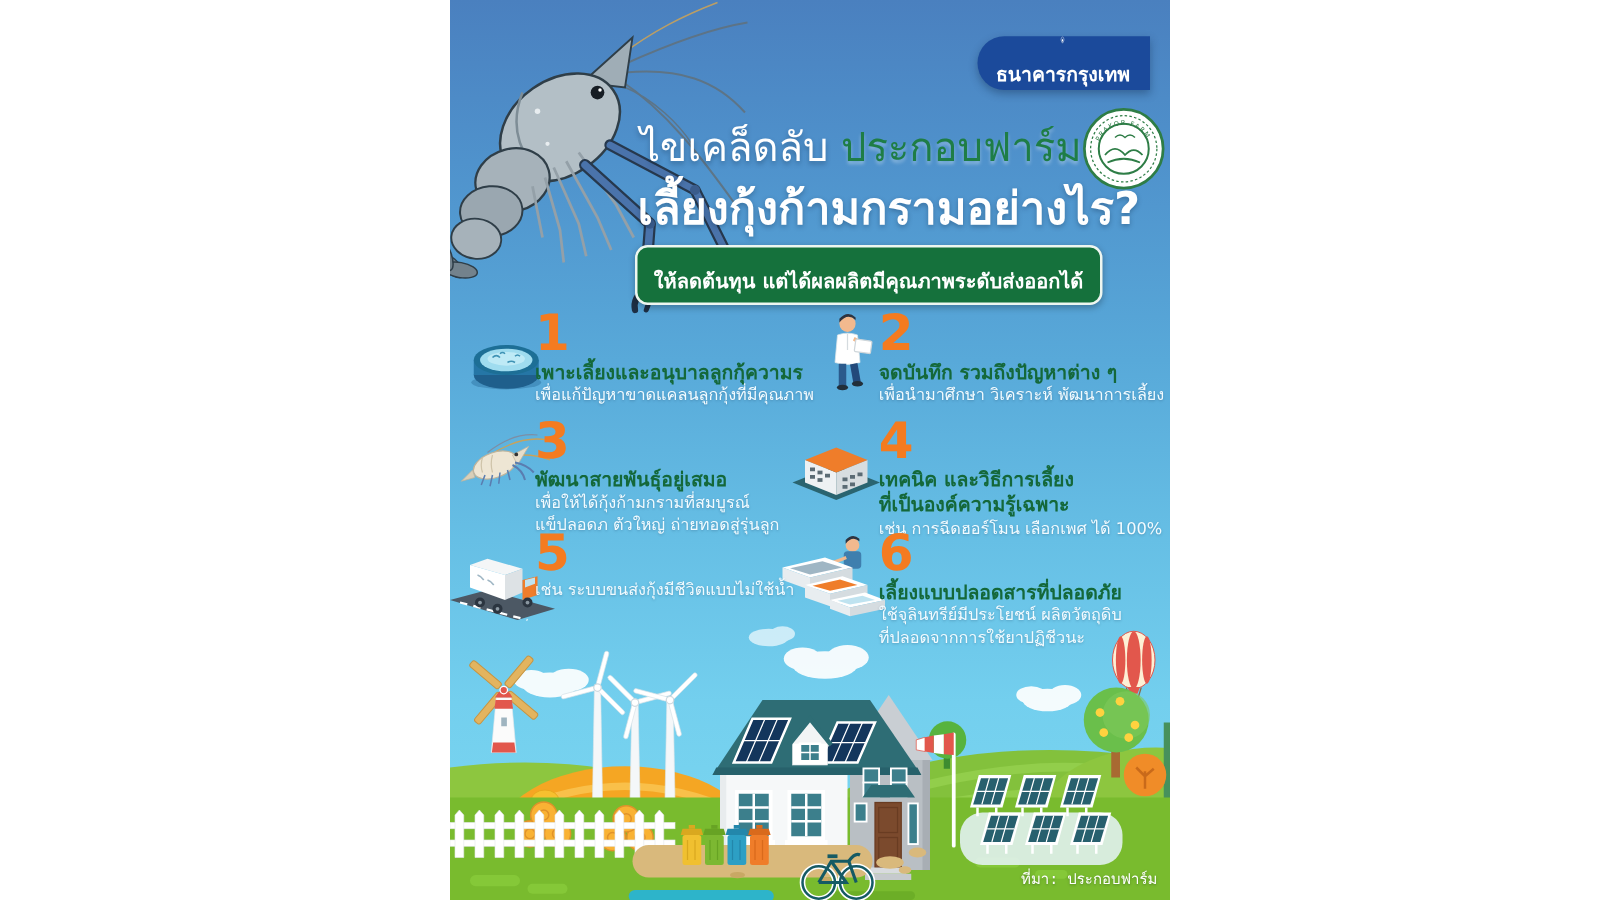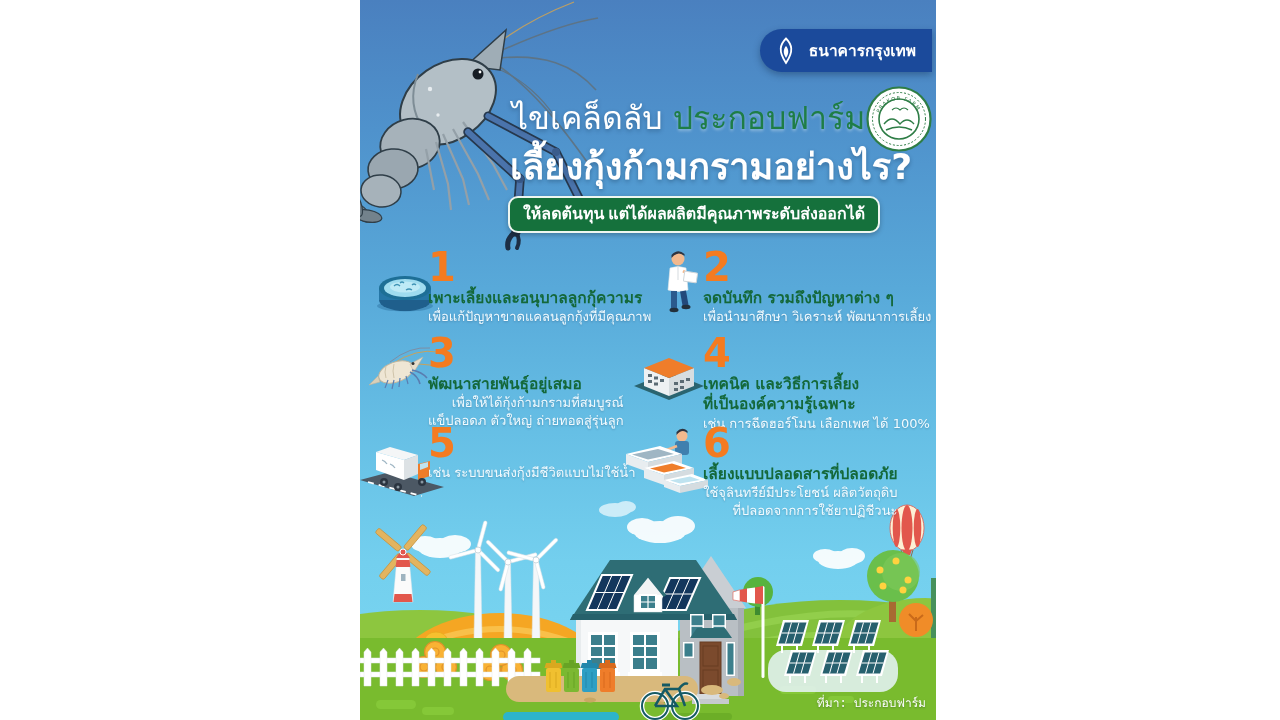--- a/index.html
+++ b/index.html
@@ -5,39 +5,39 @@
   html,body{margin:0;padding:0;background:#fff;}
   body{font-family:"DejaVu Sans","Liberation Sans",sans-serif;}
   .stage{position:relative;width:1280px;height:720px;background:#fff;overflow:hidden;margin:0 auto;}
   .info{position:absolute;left:360px;top:0;width:576px;height:720px;overflow:hidden;
         background:linear-gradient(180deg,#4a80bf 0%,#4f92cc 18%,#58a9d9 40%,#66bfe5 60%,#73cfee 78%,#7cd8f1 100%);}
   
   .sme{position:absolute;left:18px;top:27px;width:90px;text-align:center;color:#fff;z-index:6;}
   .sme-name{font-size:22px;font-style:italic;font-weight:bold;line-height:1;letter-spacing:.5px;}
   .sme-tag{font-size:8.5px;letter-spacing:2px;margin-top:1px;}
   .sme-url{font-size:7.5px;font-weight:bold;margin-top:2px;letter-spacing:.2px;}
-  .bank{position:absolute;right:4px;top:29px;height:43px;display:flex;align-items:center;gap:12px;
+  .bank{position:absolute;right:16px;top:29px;height:43px;display:flex;align-items:center;gap:12px;
         padding:0 16px 0 15px;background:#1b4a9b;border-radius:22px 0 0 22px;z-index:6;
-        box-shadow:0 3px 7px rgba(10,30,60,.35);}
+        box-shadow:0 3px 7px rgba(10,30,60,.35);flex-direction:column;}
   .bank-name{color:#fff;font-size:15.5px;font-weight:bold;}
   
   .title-l1{position:absolute;left:152px;top:92px;font-size:32px;font-weight:normal;color:#fff;z-index:5;
             text-shadow:0 2px 4px rgba(15,40,70,.35);white-space:nowrap;}
   .title-l1 .tg{color:#1e7d46;text-shadow:0 2px 3px rgba(255,255,255,.35);}
   .title-l2{position:absolute;left:150px;top:138px;font-size:36px;font-weight:bold;color:#fff;z-index:5;
             text-shadow:0 2px 4px rgba(15,40,70,.35);white-space:nowrap;}
   .badge{position:absolute;left:148px;top:196px;display:inline-block;background:#15713c;color:#fff;
-         border:2px solid #eef6f0;border-radius:10px;padding:3px 13px 5px;font-size:16px;font-weight:bold;
-         z-index:5;box-shadow:0 2px 5px rgba(0,0,0,.25);white-space:nowrap;font-family:Liberation Serif, serif;}
+         border:2px solid #eef6f0;border-radius:10px;padding:14px 13px 5px;font-size:16px;font-weight:bold;
+         z-index:5;box-shadow:0 2px 5px rgba(0,0,0,.25);white-space:nowrap;}
   .emblem{position:absolute;left:506px;top:86px;z-index:5;}
   
   .item{position:absolute;z-index:5;}
   .item .num{font-size:40px;font-weight:800;color:#f47b20;line-height:.95;margin-bottom:2px;}
   .item .t{font-size:15.5px;font-weight:bold;color:#14683a;line-height:1.32;white-space:nowrap;}
-  .item .d{font-size:13px;color:#f2fbff;line-height:1.35;white-space:nowrap;text-shadow:0 1px 2px rgba(30,60,90,.3);text-align:right;}
+  .item .d{font-size:13px;color:#f2fbff;line-height:1.35;white-space:nowrap;text-shadow:0 1px 2px rgba(30,60,90,.3);}
   .ln{display:block;}
   #item1{left:68px;top:248px;} #item2{left:343px;top:248px;}
   #item3{left:68px;top:334px;} #item4{left:343px;top:334px;}
   #item5{left:68px;top:424px;} #item6{left:343px;top:424px;}
   .icon{position:absolute;z-index:4;}
   #icon1{left:10px;top:260px;} #icon2{left:296px;top:250px;}
   #icon3{left:2px;top:346px;}  #icon4{left:272px;top:344px;}
   #icon5{left:0px;top:438px;}  #icon6{left:264px;top:428px;}
   .hero{position:absolute;left:-12px;top:-6px;z-index:2;}
   .farm{position:absolute;left:0;bottom:0;z-index:3;}

